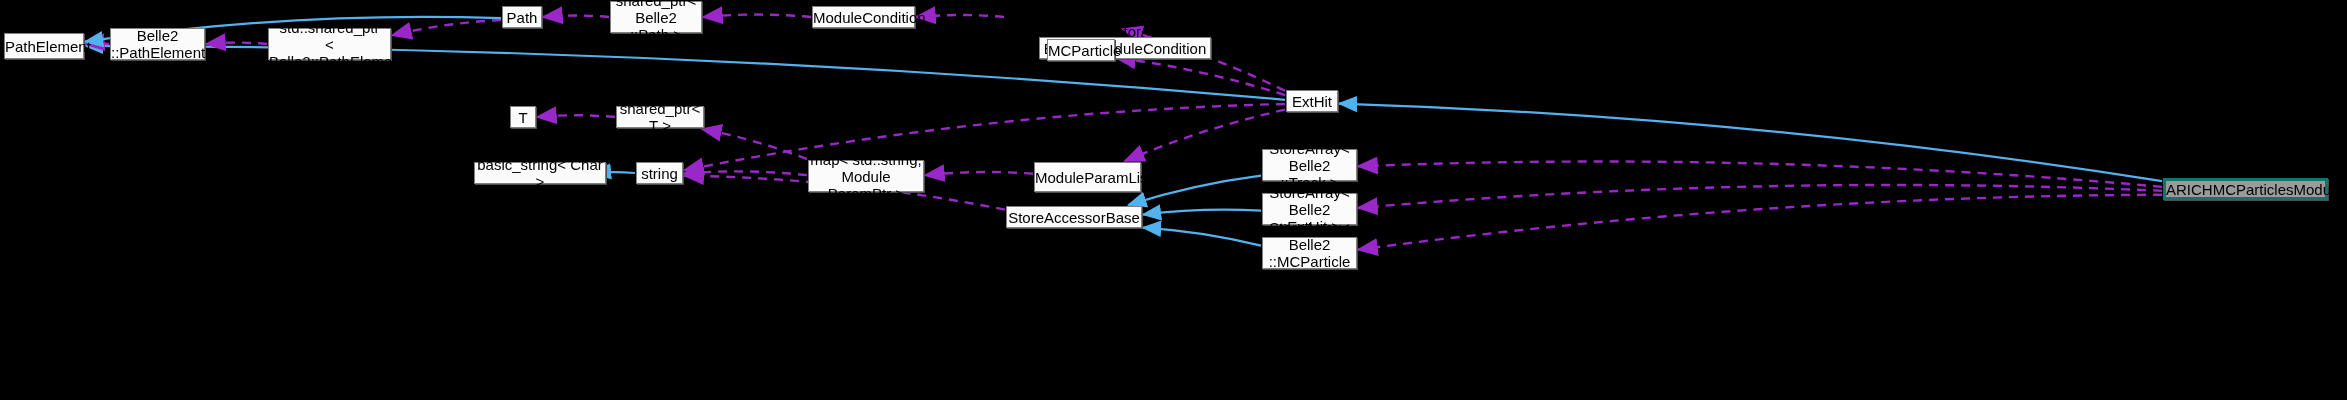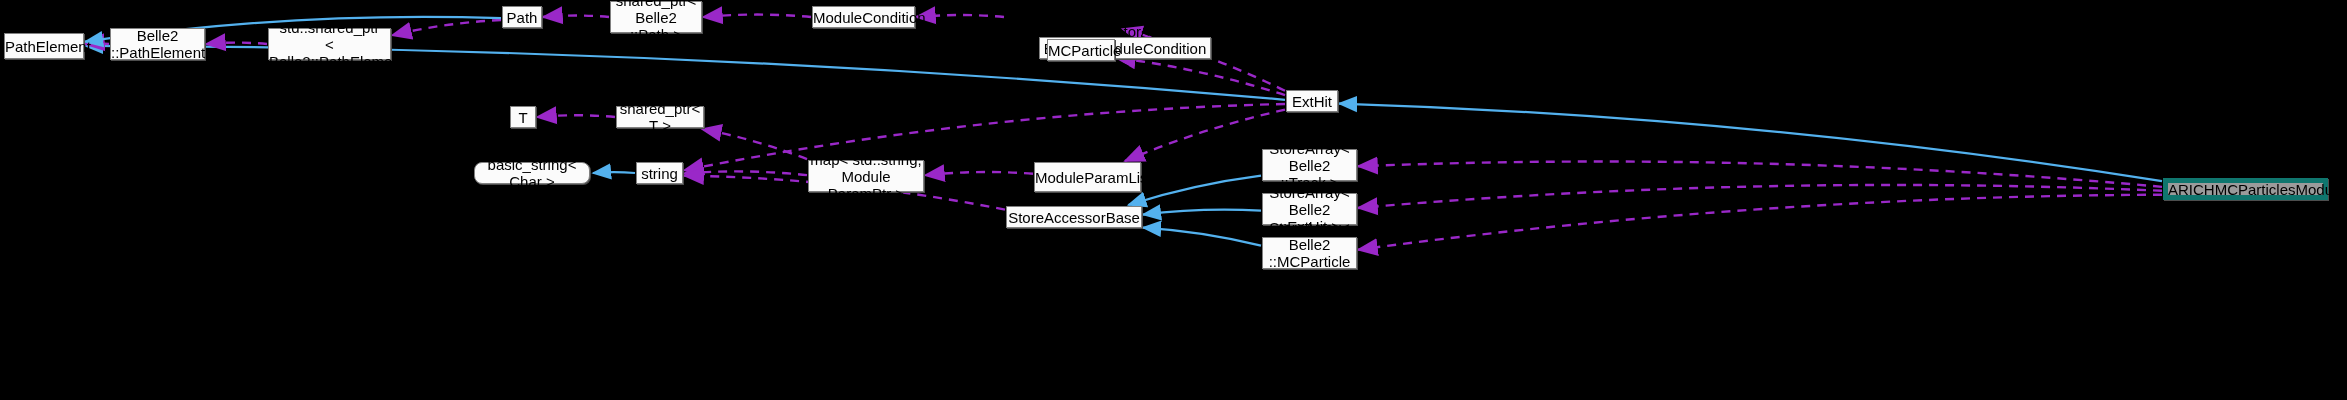--- a/index.html
+++ b/index.html
@@ -36,21 +36,21 @@
     text-align: center;
     display: flex;
     align-items: center;
     justify-content: center;
     white-space: pre;
     letter-spacing: 0px;
     z-index: 5;
   }
   .node.highlight {
     background: #9b9b9b;
-    border: 5px solid #0f766e;
+    border: 3px solid #0f766e;
   }
   .node-label {
     display: block;
     width: 100%;
     white-space: pre-line;
   }
 </style>
 </head>
 <body>
 
@@ -100,21 +100,21 @@
 &lt; Belle2::PathElement &gt; &gt;</span></div>
       <div class="node" style="left: 502px; top: 6px; width: 40px; height: 22px;"><span class="node-label">Path</span></div>
       <div class="node" style="left: 610px; top: 1px; width: 92px; height: 32px;"><span class="node-label">shared_ptr&lt; Belle2
 ::Path &gt;</span></div>
       <div class="node" style="left: 812px; top: 6px; width: 103px; height: 22px;"><span class="node-label">ModuleCondition</span></div>
       <div class="node" style="left: 1039px; top: 6px; width: 172px; height: 22px; margin-top: 31px;"><span class="node-label">vector&lt; Belle2::ModuleCondition &gt;</span></div>
       <div class="node" style="left: 1047px; top: 39px; width: 68px; height: 22px;"><span class="node-label">MCParticle</span></div>
       <div class="node" style="left: 1286px; top: 90px; width: 52px; height: 22px;"><span class="node-label">ExtHit</span></div>
       <div class="node" style="left: 510px; top: 106px; width: 26px; height: 22px;"><span class="node-label">T</span></div>
       <div class="node" style="left: 616px; top: 106px; width: 88px; height: 22px;"><span class="node-label">shared_ptr&lt; T &gt;</span></div>
-      <div class="node" style="left: 474px; top: 162px; width: 116px; height: 22px; border-radius: 8px;"><span class="node-label">basic_string&lt; Char &gt;</span></div>
+      <div class="node" style="left: 474px; top: 162px; width: 132px; height: 22px;"><span class="node-label">basic_string&lt; Char &gt;</span></div>
       <div class="node" style="left: 636px; top: 162px; width: 47px; height: 22px;"><span class="node-label">string</span></div>
       <div class="node" style="left: 808px; top: 160px; width: 116px; height: 32px;"><span class="node-label">map&lt; std::string, Module
 ParamPtr &gt;</span></div>
       <div class="node" style="left: 1034px; top: 162px; width: 107px; height: 30px;"><span class="node-label">ModuleParamList</span></div>
       <div class="node" style="left: 1006px; top: 206px; width: 136px; height: 22px;"><span class="node-label">StoreAccessorBase</span></div>
       <div class="node" style="left: 1262px; top: 149px; width: 95px; height: 32px;"><span class="node-label">StoreArray&lt; Belle2
 ::Track &gt;</span></div>
       <div class="node" style="left: 1262px; top: 193px; width: 95px; height: 32px;"><span class="node-label">StoreArray&lt; Belle2
 ::ExtHit &gt;</span></div>
       <div class="node" style="left: 1262px; top: 237px; width: 95px; height: 32px;"><span class="node-label">StoreArray&lt; Belle2

